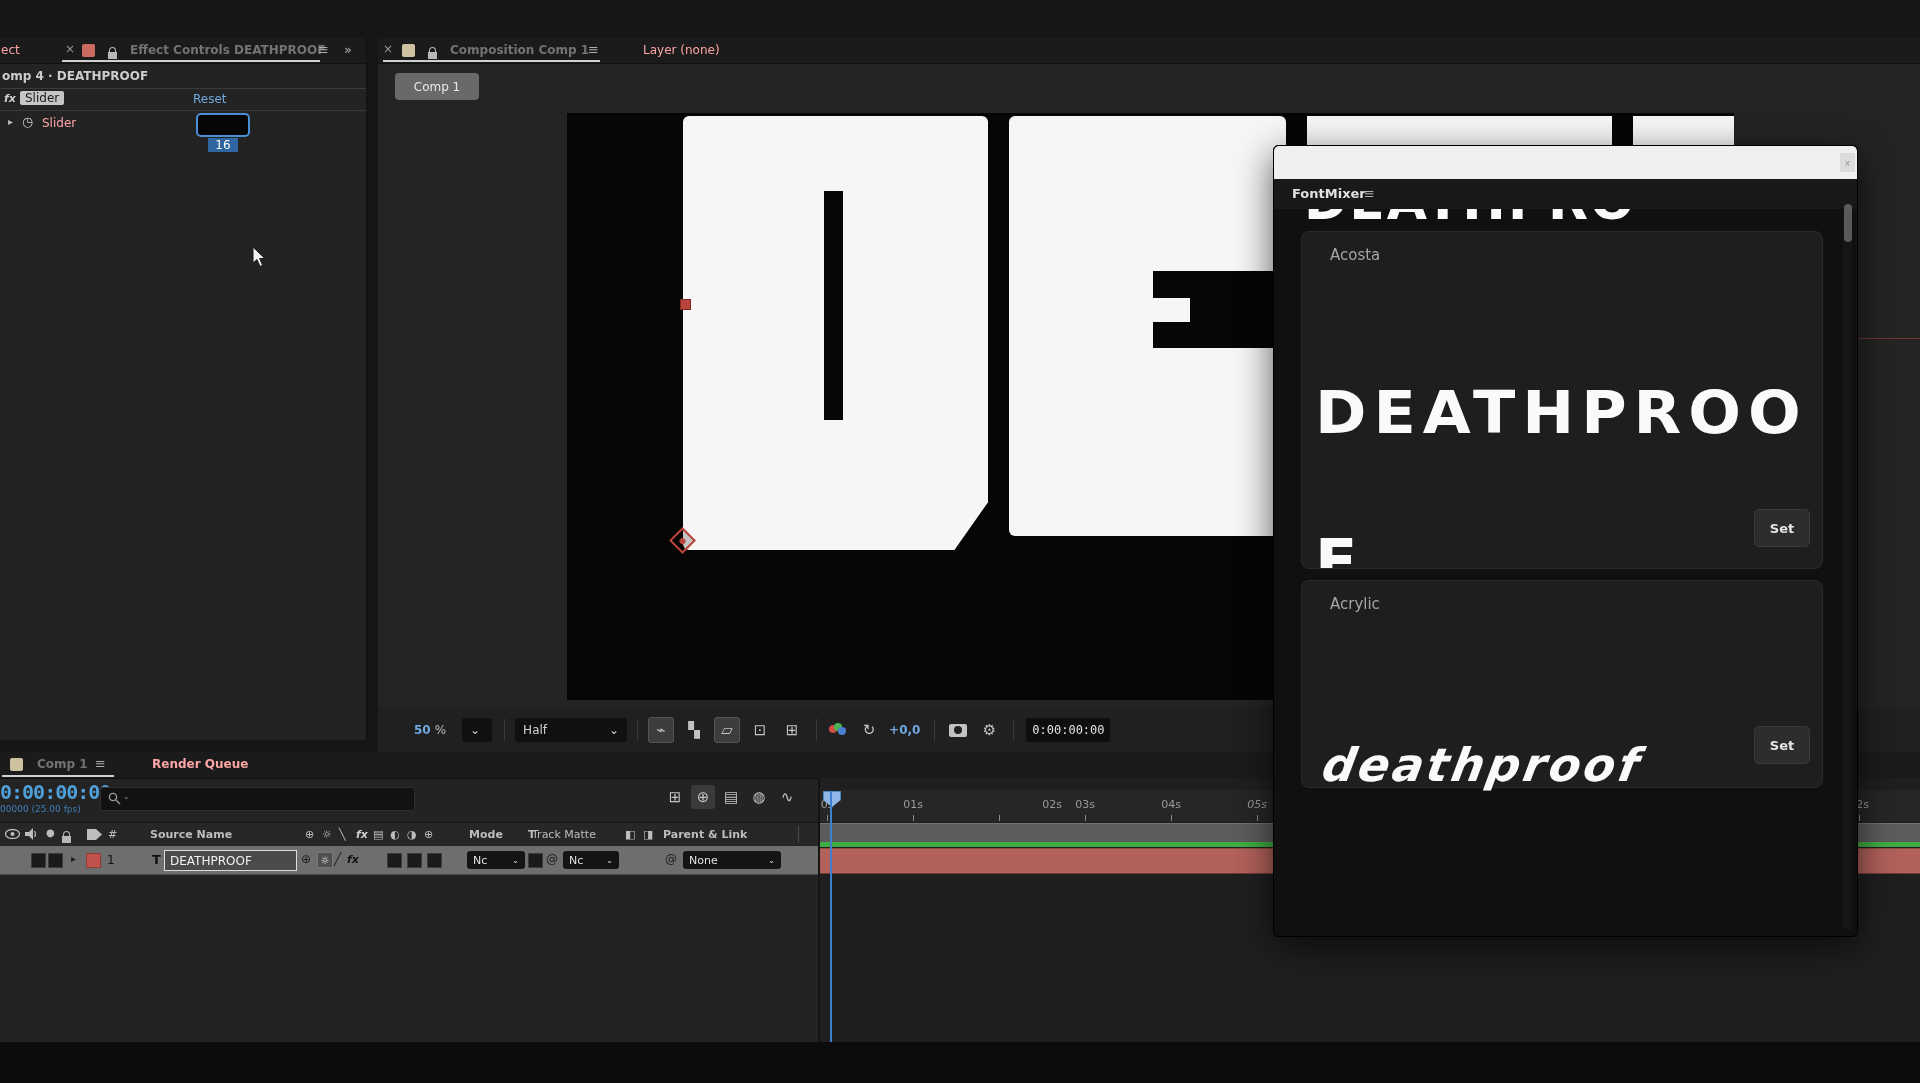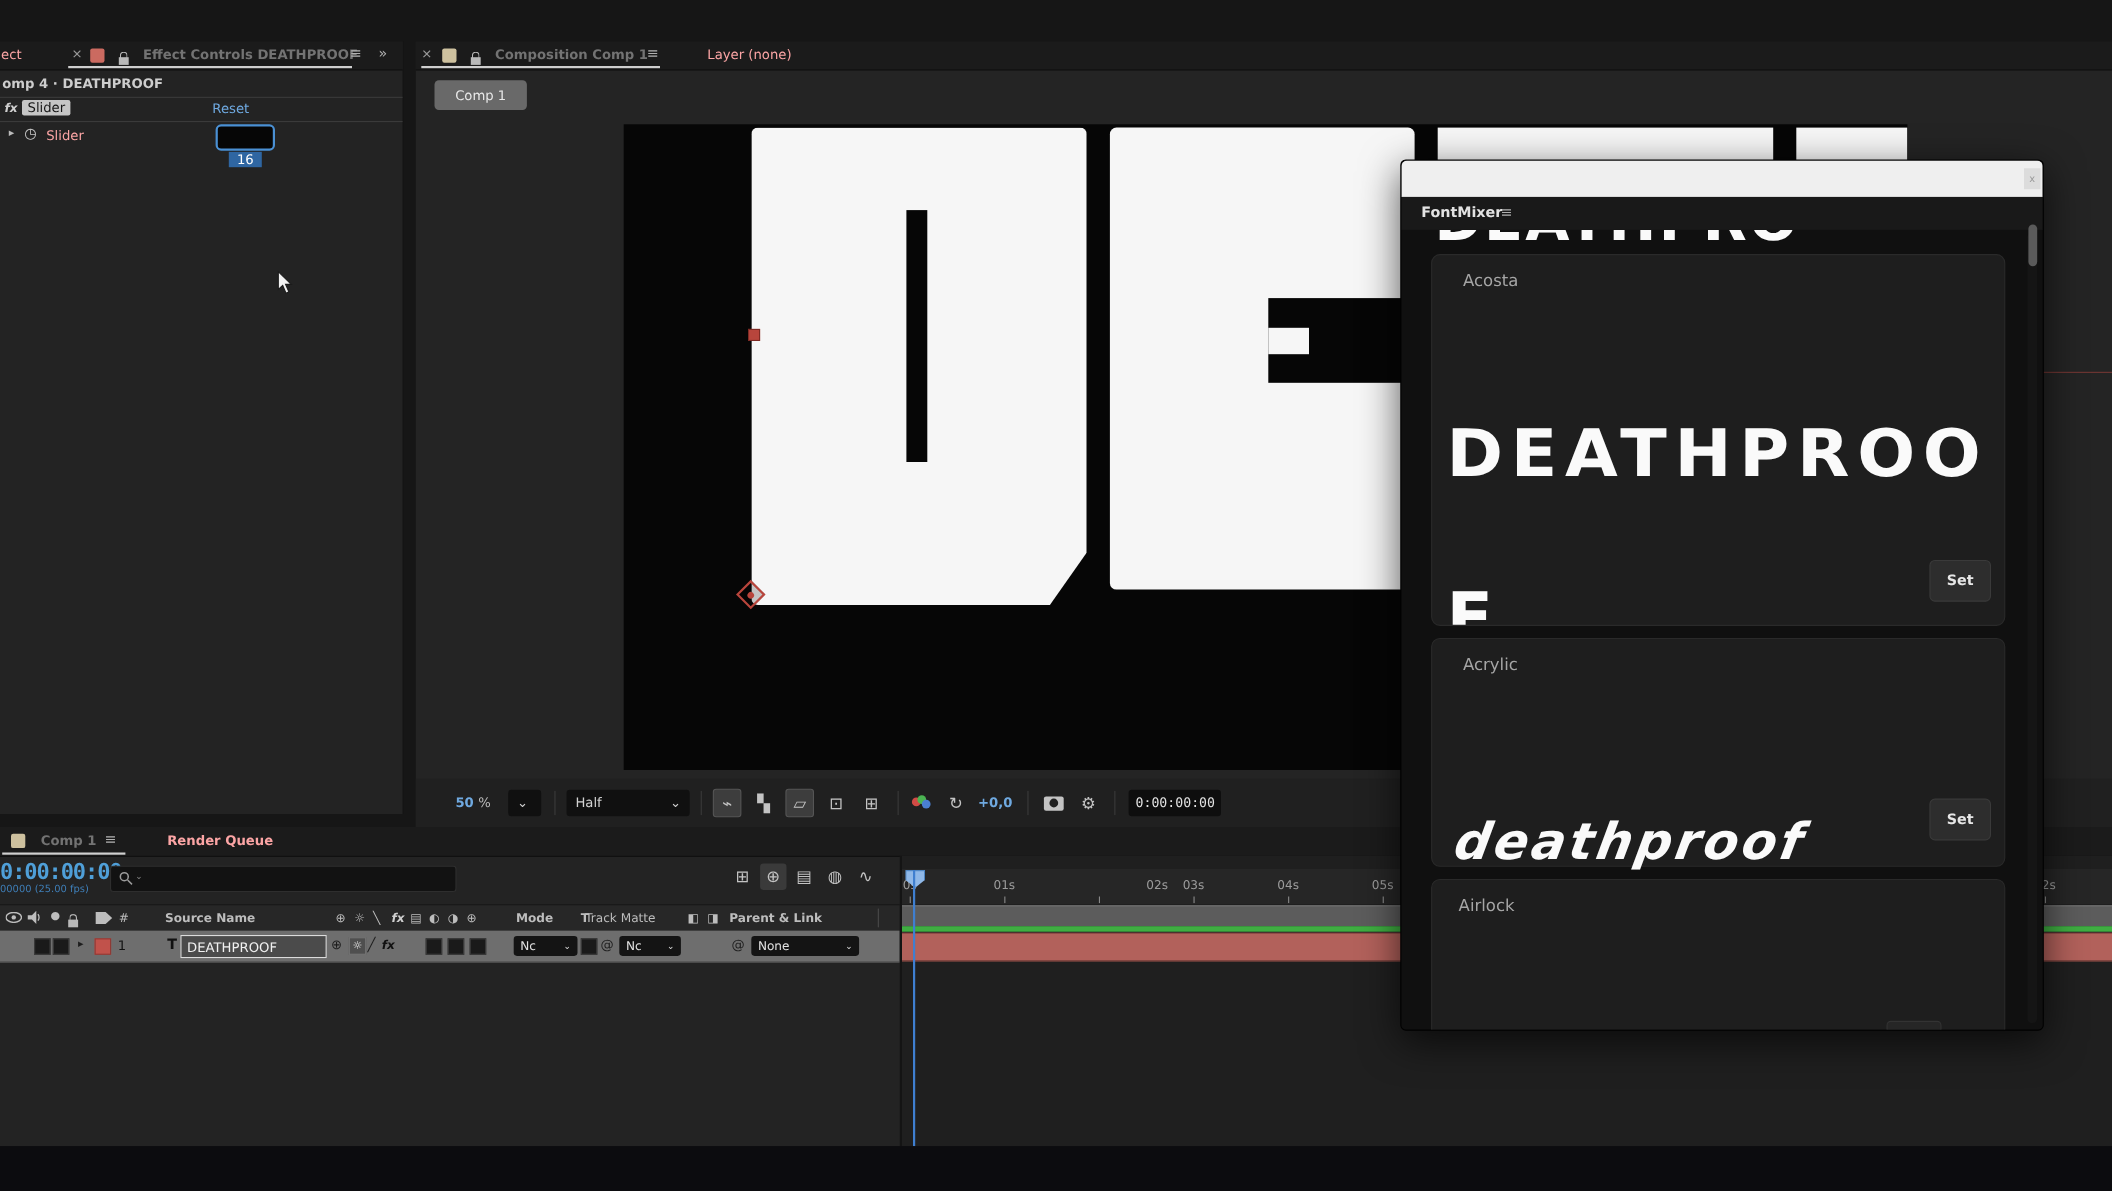--- a/index.html
+++ b/index.html
@@ -241,21 +241,21 @@
       </span>
     </div>
 
     <div class="abs" style="left:818px;top:26px;width:1102px;height:264px;background:#1f1f1f;border-left:2px solid #141414;">
       <div class="abs" style="left:0;top:12px;width:1102px;height:32px;background:#262626;">
         <span class="ruler-label" style="left:7px;">0s</span>
         <span class="ruler-label" style="left:93px;">01s</span>
         <span class="ruler-label" style="left:195px;margin-left:37px;">02s</span>
         <span class="ruler-label" style="left:265px;">03s</span>
         <span class="ruler-label" style="left:351px;">04s</span>
-        <span class="ruler-label" style="left:437px;">05s</span>
+        <span class="ruler-label" style="left:437px;font-style:italic;">05s</span>
         <span class="ruler-label" style="left:523px;">06s</span>
         <span class="ruler-label" style="left:609px;">07s</span>
         <span class="ruler-label" style="left:695px;">08s</span>
         <span class="ruler-label" style="left:781px;">09s</span>
         <span class="ruler-label" style="left:867px;">10s</span>
         <span class="ruler-label" style="left:953px;">11s</span>
         <span class="ruler-label" style="left:1039px;">12s</span>
         <i class="ruler-tick" style="left:7px;"></i>
           <i class="ruler-tick" style="left:93px;"></i>
           <i class="ruler-tick" style="left:179px;"></i>
@@ -298,24 +298,20 @@
       <span class="fm-preview abs" style="left:13px;top:293px;font-size:62px;letter-spacing:7px;">F</span>
       <span class="fm-set" style="bottom:21px;">Set</span>
     </div>
 
     <div class="fm-card" style="top:434px;height:206px;">
       <span class="fm-label">Acrylic</span>
       <span class="fm-set" style="bottom:23px;">Set</span>
     </div>
     <span class="fm-preview abs" style="left:49px;top:592px;font-size:46px;font-style:italic;letter-spacing:3px;transform:skewX(-10deg);z-index:3;">deathproof</span>
 
-    <div class="fm-card" style="top:653px;height:150px;">
-      <span class="fm-label" style="left:24px;">Airlock</span>
-      <span class="abs" style="left:413px;top:128px;width:48px;height:22px;background:#262626;border:1px solid #333;border-radius:4px;"></span>
-    </div>
 
     <div class="abs" style="left:569px;top:66px;width:9px;height:718px;background:#151515;border-radius:4px;">
       <div class="abs" style="left:0.5px;top:-8px;width:8px;height:38px;background:#5a5a5a;border-radius:4px;"></div>
     </div>
   </div>
 
   <div class="abs" style="left:0;top:1042px;width:1920px;height:41px;background:#0c0c0f;"></div>
 
   <svg class="abs" width="16" height="22" viewBox="0 0 16 22" style="left:252px;top:246px;z-index:9;">
     <polygon points="1,1 1,17 5,13.5 8,20.5 10.6,19.3 7.6,12.5 12.8,12.5" fill="#f2f2f2" stroke="#1a1a1a" stroke-width="1"></polygon>

